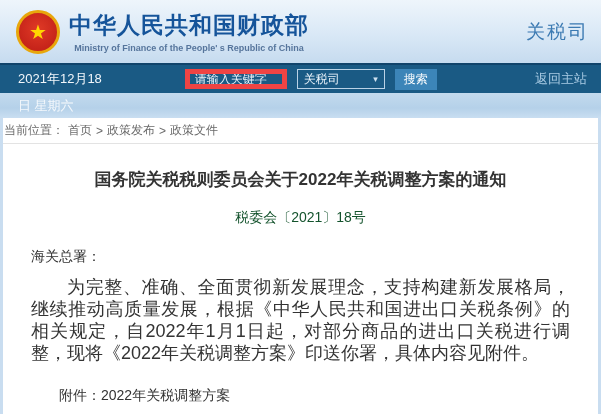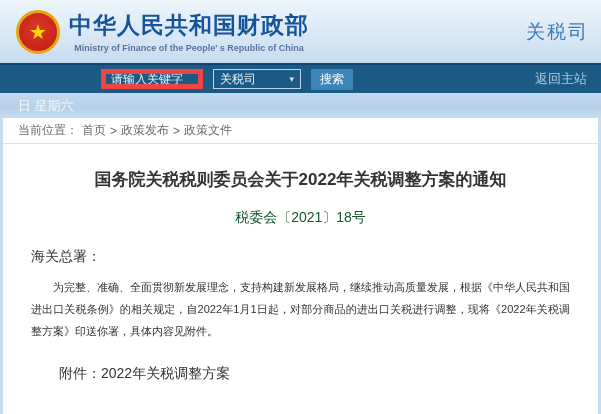--- a/index.html
+++ b/index.html
@@ -85,36 +85,36 @@
   .strip-date { font-size:13px; color:#f4f8fc; }
 
   
   .content {
     background:#ffffff;
     margin:0 3px;
     min-height:348px;
   }
   .breadcrumb {
     height:26px; display:flex; align-items:center;
-    padding-left:15px;
+    padding-left:1px;
     border-bottom:1px solid #e3e3e3;
     font-size:12px; color:#6a6a6a;
   }
   .breadcrumb span { margin-right:4px; }
   .crumb-link { cursor:pointer; }
 
   .article { padding:20px 28px 0 28px; color:#333; }
   .article-title {
     text-align:center; font-size:17px; font-weight:bold; color:#333;
     margin-top:4px;
   }
   .doc-number { text-align:center; font-size:14px; margin-top:18px; color:#14532d; }
   .salutation { font-size:14px; margin-top:21px; }
   .body-paragraph {
-    font-size:11px; line-height:22px; margin-top:10px;
+    font-size:18px; line-height:22px; margin-top:10px;
     text-indent:2em; text-align:justify;
   }
   .attachment { font-size:14px; margin-top:23px; text-indent:2em; }
 </style>
 </head>
 <body>
 
 <div class="site-header">
   <div class="header-left">
     <div class="emblem">
@@ -124,20 +124,21 @@
       <div class="org-cn">中华人民共和国财政部</div>
       <div class="org-en">Ministry of Finance of the People' s Republic of China</div>
     </div>
   </div>
   <div class="header-right">
     <div class="dept-name">关税司</div>
   </div>
 </div>
 
 <div class="navbar">
+  <div class="nav-date">2021年12月18</div>
   <div class="nav-search-group">
     <input class="search-input" type="text" placeholder="请输入关键字" style="">
     <div class="scope-select">
       <span>关税司</span>
       <span class="scope-caret">▾</span>
     </div>
     <button class="search-btn">搜索</button>
   </div>
   <a class="nav-home">返回主站</a>
 </div>

